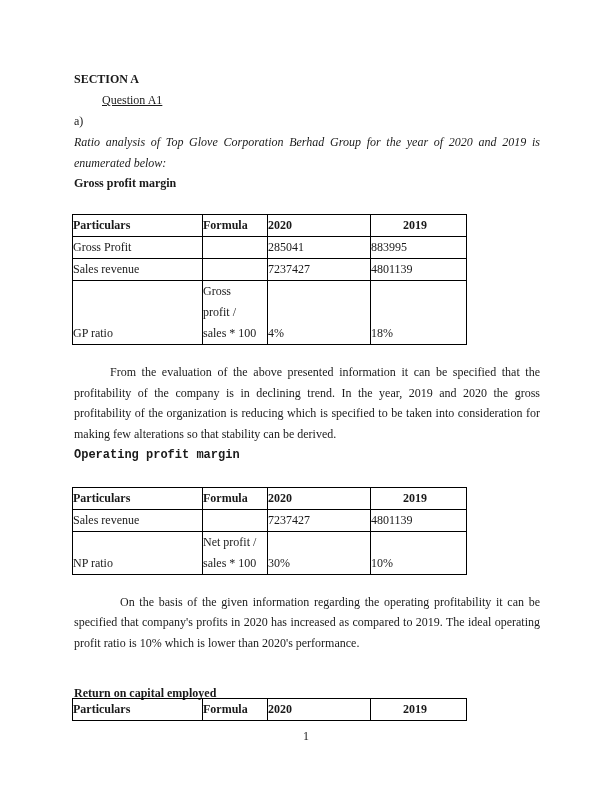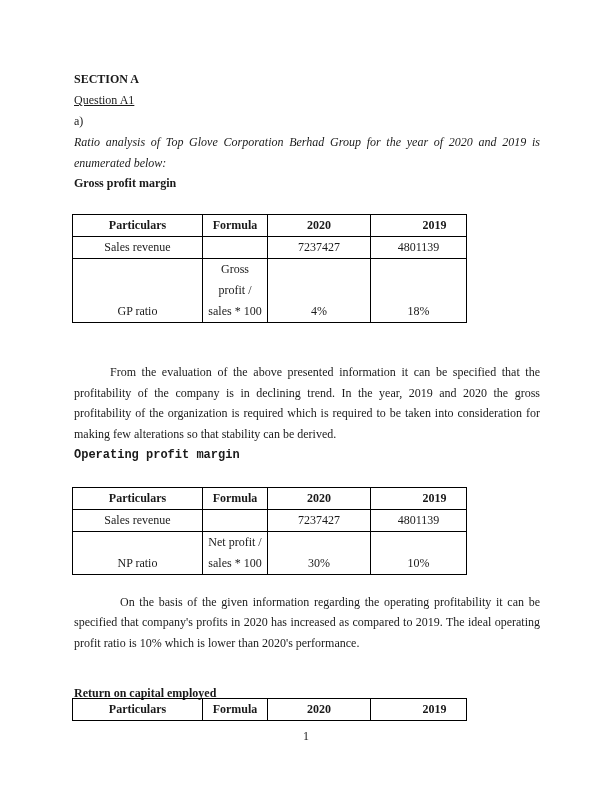--- a/index.html
+++ b/index.html
@@ -4,50 +4,56 @@
 <style>
   html, body { margin: 0; padding: 0; background: #ffffff; }
   body { width: 612px; height: 792px; position: relative; overflow: hidden;
          font-family: "Liberation Serif", "DejaVu Serif", serif; color: #1a1a1a; font-size: 12px; }
   .line { position: absolute; left: 74px; white-space: nowrap; line-height: 14px; }
   .bold { font-weight: bold; text-align: center; }
   .ital { font-style: italic; }
   .ul { text-decoration: underline; }
   .just { position: absolute; left: 74px; width: 466px; text-align: justify; text-align-last: justify; line-height: 14px; white-space: nowrap; }
   table.rt { position: absolute; left: 72px; border-collapse: collapse; font-size: 12px; }
-  table.rt td { border: 1px solid #000; padding: 0; text-align: center; vertical-align: top; line-height: 21px; margin-top: 43px; }
+  table.rt td { border: 1px solid #000; padding: 0; text-align: left; vertical-align: top; line-height: 21px; margin-top: 43px; }
   table.rt td.c1 { width: 129px; }
   table.rt td.c2 { width: 64px; }
   table.rt td.c3 { width: 102px; }
   table.rt td.c4 { width: 63px; padding-left: 32px; }
   table.rt tr.h td { font-weight: bold; height: 20px; }
   table.rt tr.r td { height: 20px; }
   table.rt tr.f td { font-weight: normal; vertical-align: bottom; }
   .pnum { position: absolute; left: 0; width: 612px; text-align: center; top: 729px; font-size: 12px; }
 </style>
 </head>
 <body>
 
 <div>
 
   <div class="line bold" style="top:72px;">SECTION A</div>
-  <div class="line ul" style="top:93px;">Question A1</div>
+  <div class="line ul" style="top:93px;margin-left:28px;">Question A1</div>
   <div class="line" style="top:114px;">a)</div>
   <div class="just ital" style="top:135px;">Ratio analysis of Top Glove Corporation Berhad Group for the year of 2020 and 2019 is</div>
   <div class="line ital" style="top:156px;">enumerated below:</div>
 
   <div class="line bold" style="top:176px;">Gross profit margin</div>
 
   <table class="rt" style="top:214px;">
     <tbody>
         <tr class="h">
       <td class="c1">Particulars</td>
       <td class="c2">Formula</td>
       <td class="c3">2020</td>
       <td class="c4">2019</td>
+    </tr>
+    <tr class="r">
+      <td>Gross Profit</td>
+      <td></td>
+      <td>285041</td>
+      <td>883995</td>
     </tr>
     <tr class="r">
       <td>Sales revenue</td>
       <td></td>
       <td>7237427</td>
       <td>4801139</td>
     </tr>
     <tr class="f">
       <td style="height:63px;">GP ratio</td>
       <td>
@@ -56,21 +62,21 @@
         <div>sales * 100</div>
       </td>
       <td>4%</td>
       <td>18%</td>
     </tr>
   </tbody>
     </table>
 
   <div class="just" style="top:365px; left:110px; width:430px;">From the evaluation of the above presented information it can be specified that the</div>
   <div class="just" style="top:386px;">profitability of the company is in declining trend. In the year, 2019 and 2020 the gross</div>
-  <div class="just" style="top:406px;">profitability of the organization is required which is required to be taken into consideration for</div>
+  <div class="just" style="top:406px;">profitability of the organization is reducing which is specified to be taken into consideration for</div>
   <div class="line" style="top:427px;">making few alterations so that stability can be derived.</div>
 
   <div class="line bold" style="top:448px;font-family:Liberation Mono, monospace;">Operating profit margin</div>
 
   <table class="rt" style="top:487px;">
     <tbody>
         <tr class="h">
       <td class="c1">Particulars</td>
       <td class="c2">Formula</td>
       <td class="c3">2020</td>

